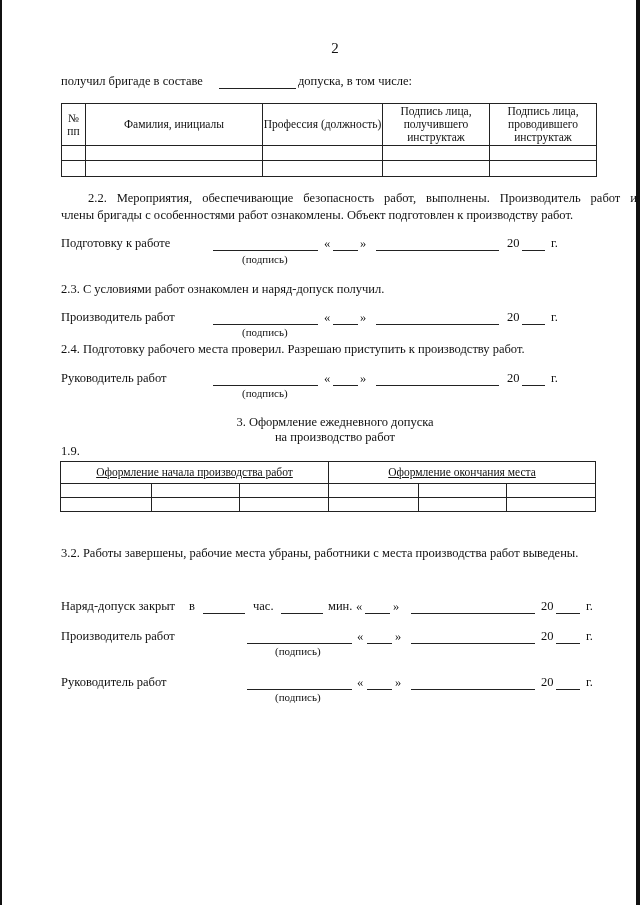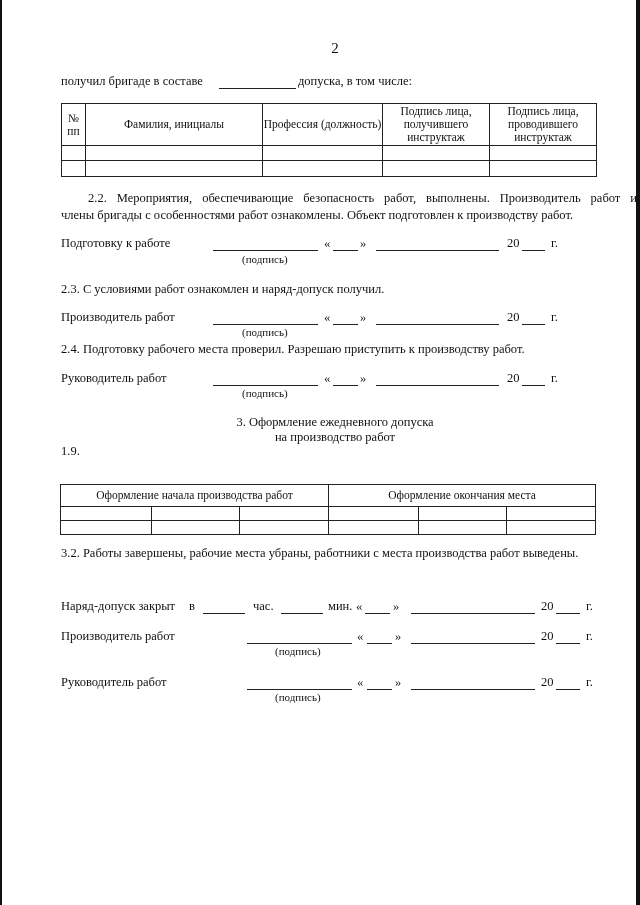--- a/index.html
+++ b/index.html
@@ -110,21 +110,21 @@
   <div class="line" style="left:376px; top:385px; width:123px;"></div>
   <div class="abs" style="left:507px; top:371px;">20</div>
   <div class="line" style="left:522px; top:385px; width:23px;"></div>
   <div class="abs" style="left:551px; top:371px;">г.</div>
 </div>
 
 <div class="abs" style="left:0; width:670px; text-align:center; top:415px;">3. Оформление ежедневного допуска</div>
 <div class="abs" style="left:0; width:670px; text-align:center; top:430px;">на производство работ</div>
 <div class="abs" style="left:61px; top:444px;">1.9.</div>
 
-<table class="grid" style="left:60px; top:484px; width:535px;">
+<table class="grid" style="left:60px; top:461px; width:535px;text-decoration:underline;">
   <colgroup>
       <col style="width:91px">
       <col style="width:88px">
       <col style="width:89px">
       <col style="width:90px">
       <col style="width:88px">
       <col style="width:89px">
     </colgroup>
   <tbody>
       <tr style="height:22px">

